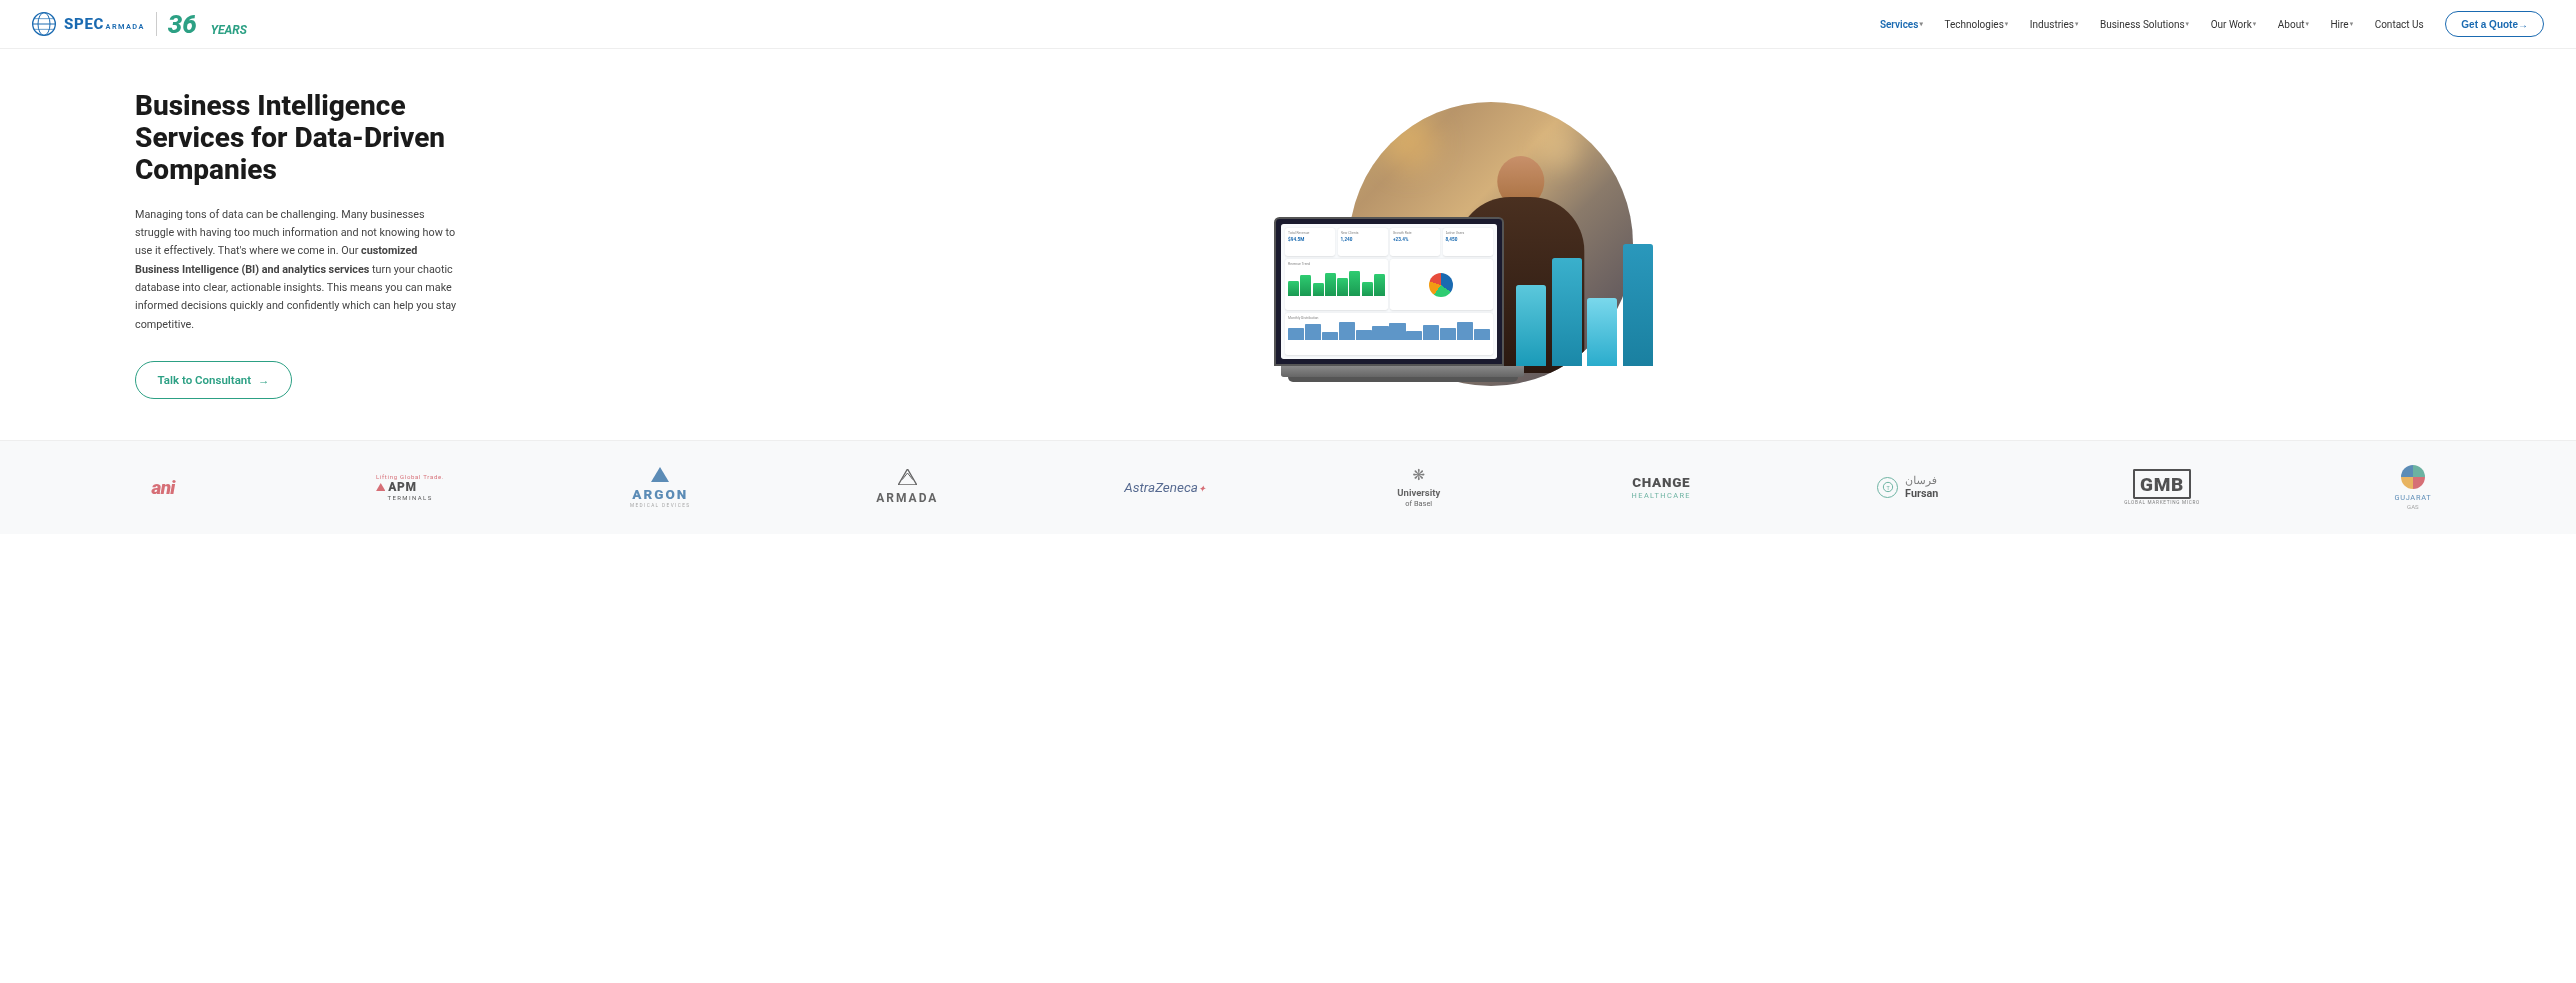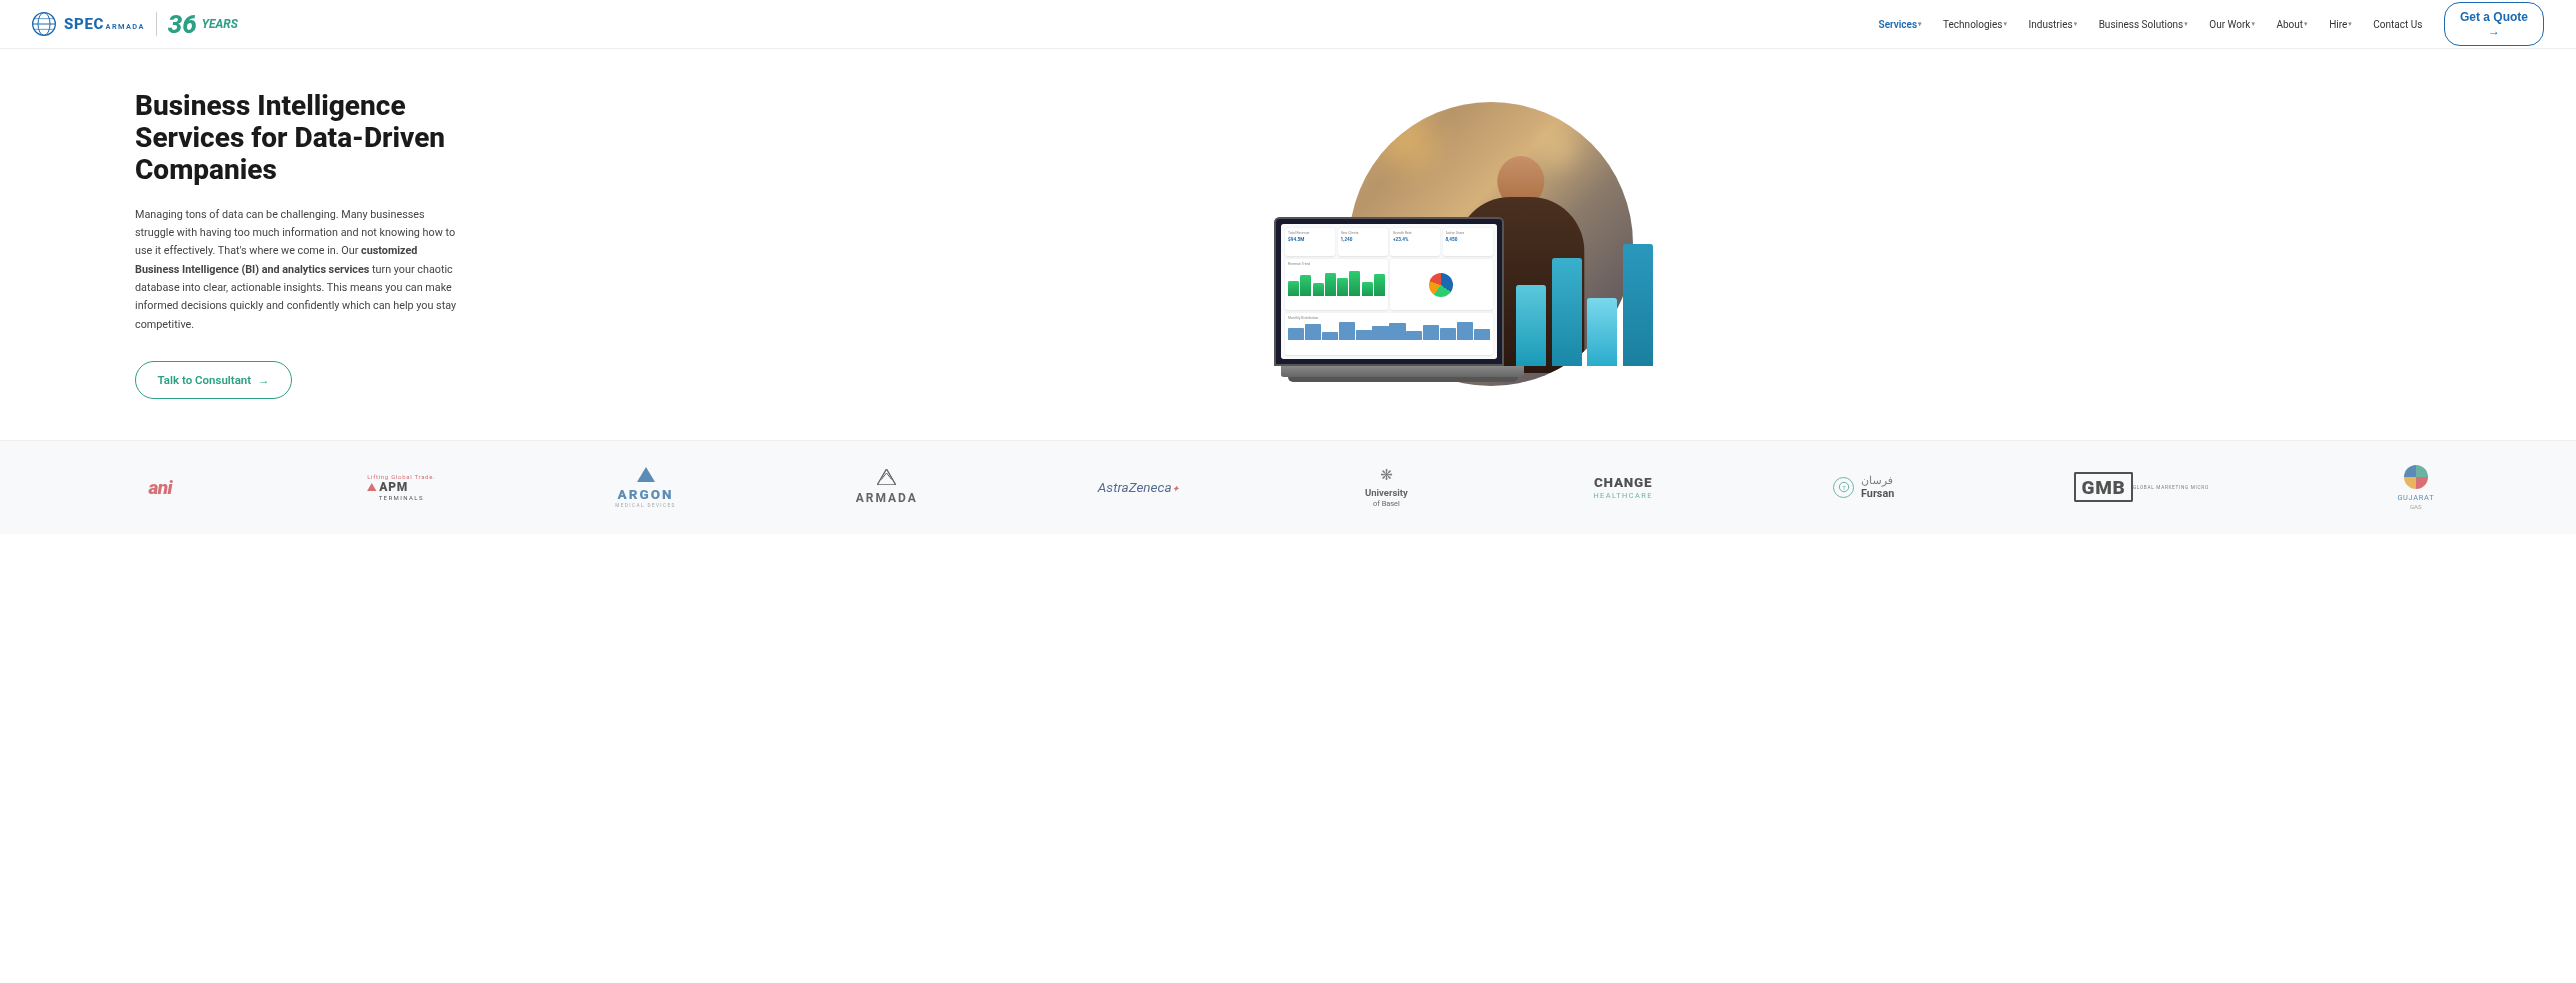--- a/index.html
+++ b/index.html
@@ -91,28 +91,27 @@
       font-size: 6.8px;
       color: #888;
     }
 
     .nav-cta {
       margin-left: 10.8px;
       padding: 6.8px 15px;
       border: 1.4px solid #1a6ab1;
       border-radius: 16px;
       color: #1a6ab1;
-      font-size: 12px;
+      font-size: 10px;
       font-weight: 600;
       cursor: pointer;
       background: transparent;
       display: flex;
       align-items: center;
       transition: background 0.2s, color 0.2s;
-      flex-direction: column;
     }
 
     
     .hero {
       display: flex;
       align-items: center;
       min-height: 351px;
       padding: 41px 81px 41px 135px;
       background: #fff;
       position: relative;
@@ -578,21 +577,21 @@
       <line x1="3" y1="10" x2="33" y2="10" stroke="#1a6ab1" stroke-width="1"></line>
       <line x1="3" y1="26" x2="33" y2="26" stroke="#1a6ab1" stroke-width="1"></line>
     </svg>
     <div>
       <div style="display:flex;align-items:baseline;gap:1.4px;">
         <span class="logo-text-spec">SPEC</span>
         <span style="font-size:7.4px;font-weight:600;color:#1a6ab1;letter-spacing:1.4px;">ARMADA</span>
       </div>
     </div>
     <div class="logo-divider"></div>
-    <div style="display:flex;align-items:center;gap:5px;">
+    <div style="display:flex;align-items:flex-end;gap:14px;">
       <span class="logo-years">36</span>
       <span style="font-size:12px;font-weight:700;color:#2ca084;font-style:italic;">YEARS</span>
     </div>
   </div>
 
   <nav>
     <a class="nav-item active">
       <span>Services</span>
       <span class="nav-chevron">▾</span>
     </a>
@@ -804,21 +803,21 @@
       </div>
       <div style="display:flex;flex-direction:column;align-items:flex-start;margin-left:2.7px;">
         <span class="logo-fursan-arabic">فرسان</span>
         <span class="logo-fursan-text">Fursan</span>
       </div>
     </div>
   </div>
 
   <div class="logo-item">
     <div class="logo-img-placeholder">
-      <div style="display:flex;align-items:center;">
+      <div style="display:flex;flex-direction:column;align-items:center;">
         <span class="logo-gmb">GMB</span>
         <span style="font-size:4.7px;color:#555;letter-spacing:0.7px;margin-top:1.4px;">GLOBAL MARKETING MICRO</span>
       </div>
     </div>
   </div>
 
   <div class="logo-item">
     <div class="logo-gujarat logo-img-placeholder">
       <div class="logo-gujarat-icon"></div>
       <div class="logo-gujarat-text">GUJARAT</div>

